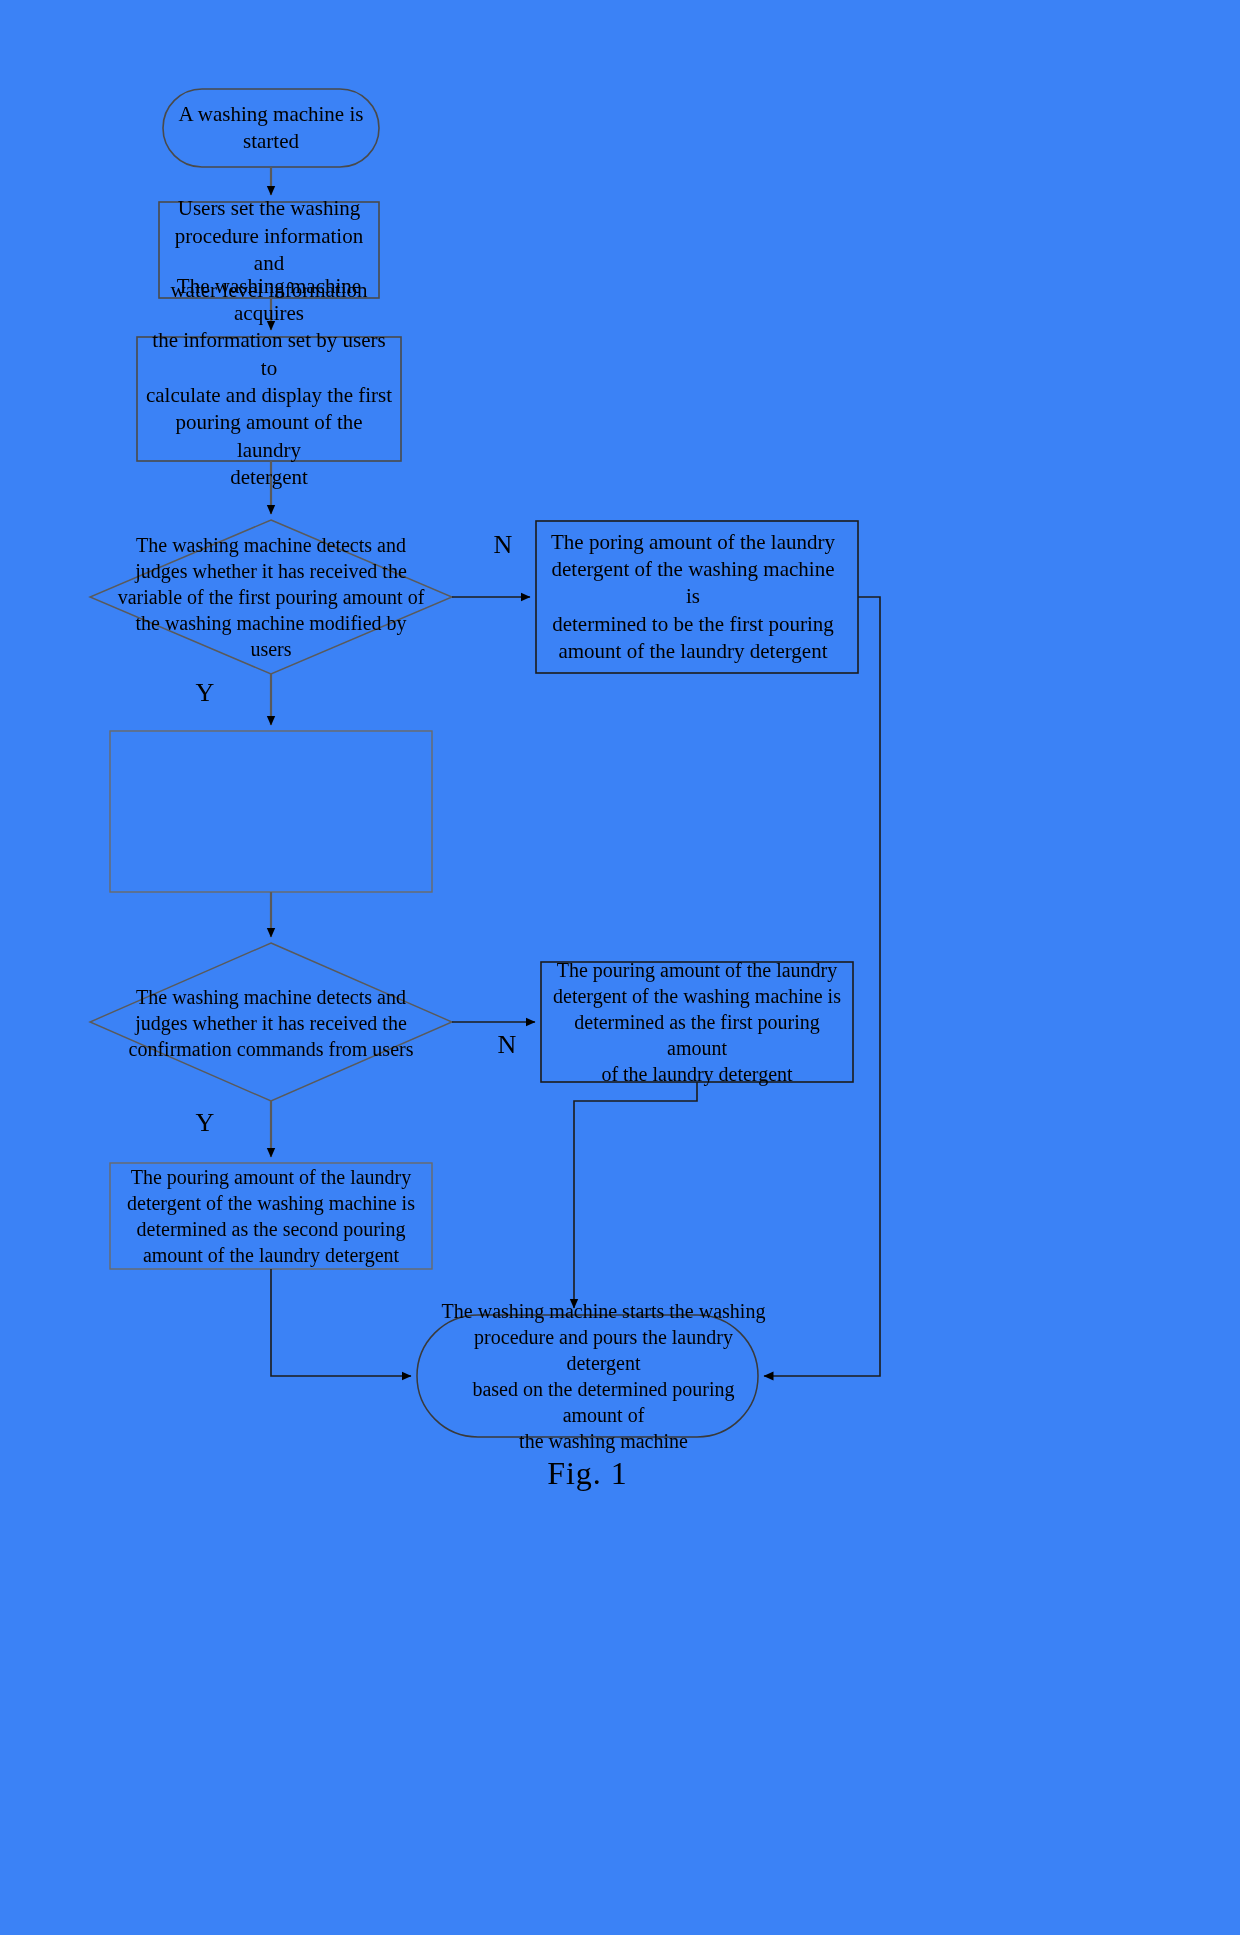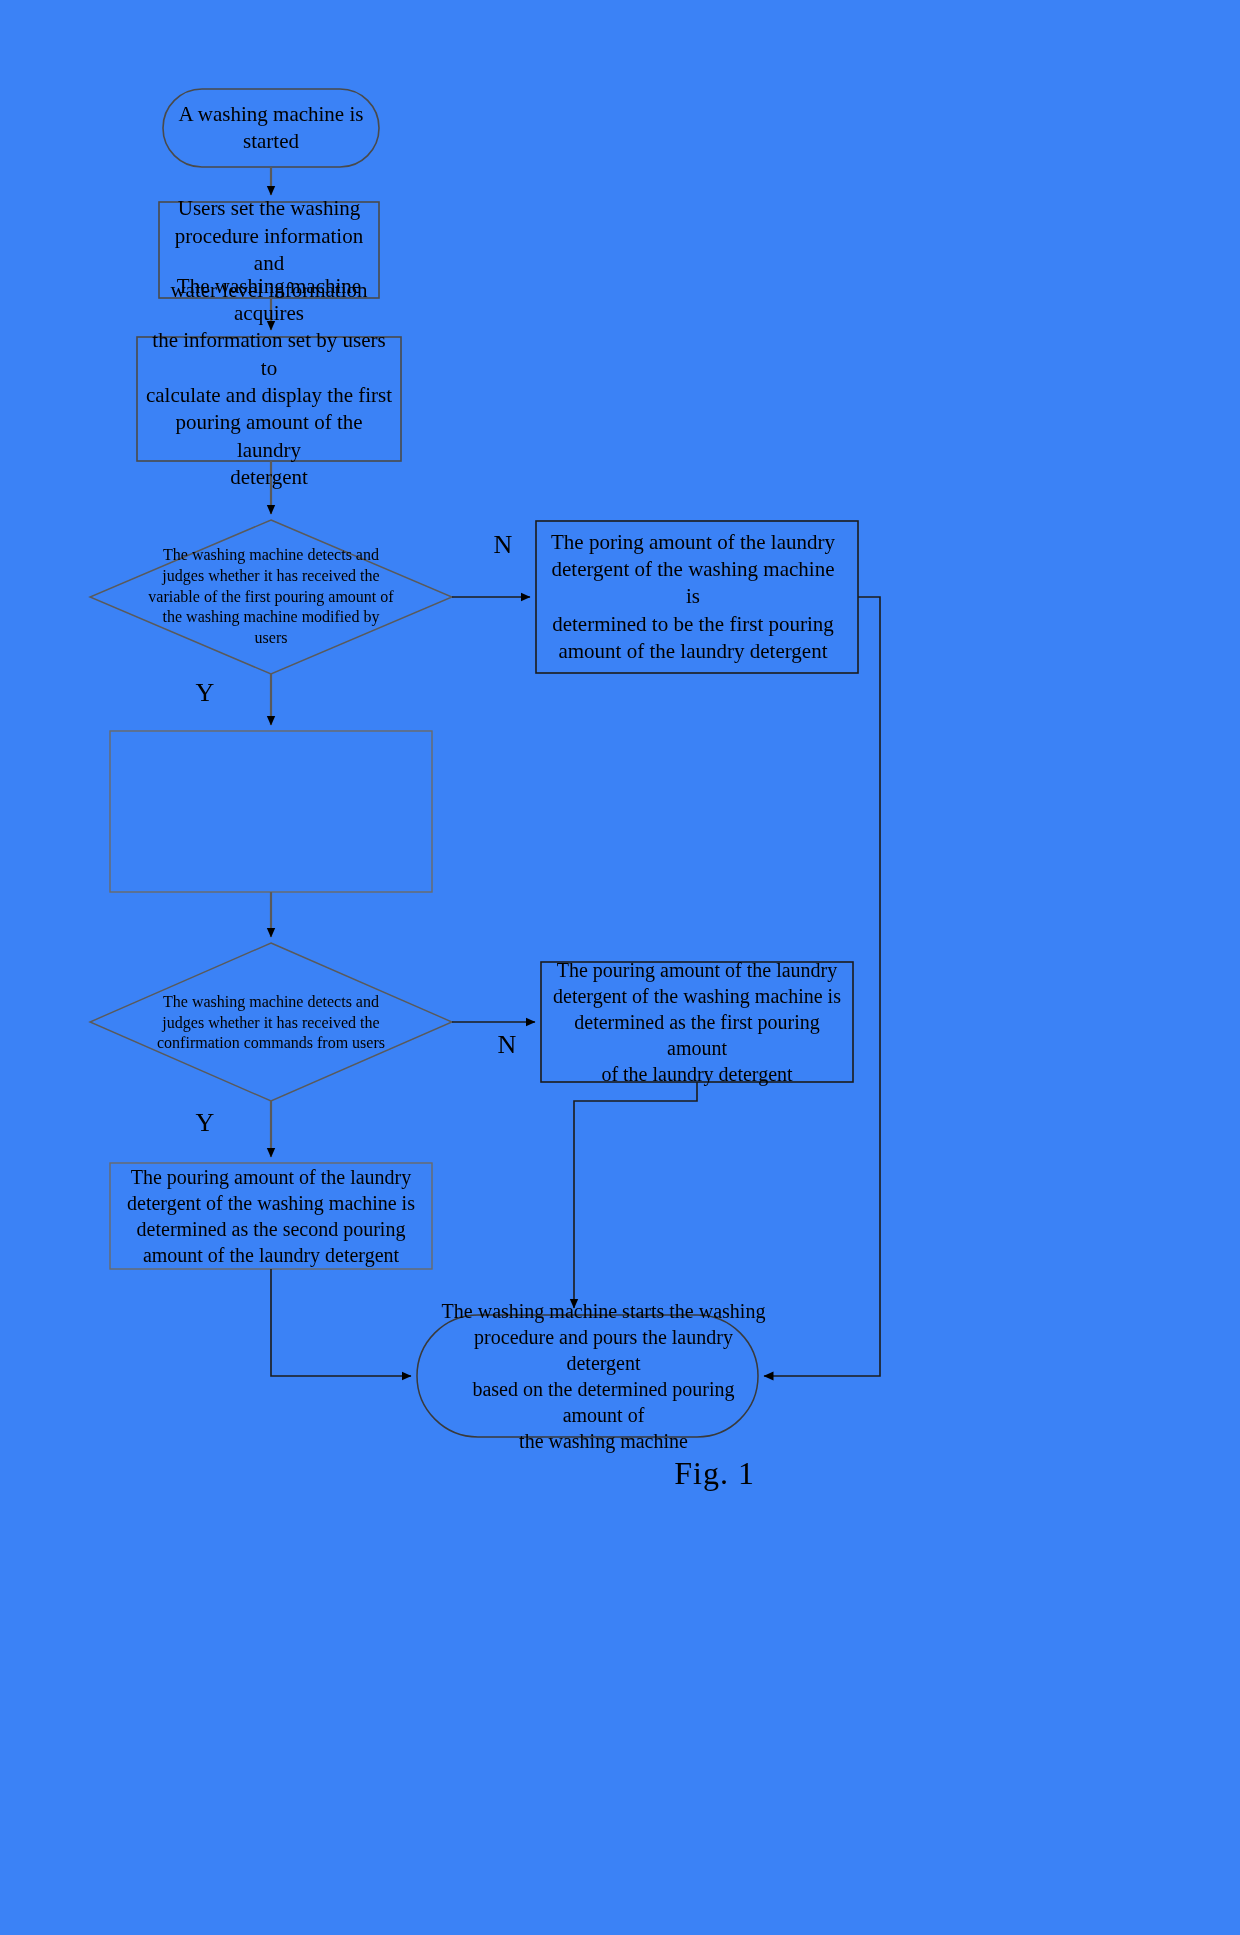--- a/index.html
+++ b/index.html
@@ -33,34 +33,34 @@
     justify-content: center;
     text-align: center;
     line-height: 1.30;
     white-space: pre-line;
     color: #000000;
     font-family: "Liberation Serif", "DejaVu Serif", serif;
   }
   .t-start      { font-size: 21px; }
   .t-process    { font-size: 21px; }
   .t-proc-small { font-size: 20px; }
-  .t-decision   { font-size: 16px; }
+  .t-decision   { font-size: 20px; }
   .edge-label {
     position: absolute;
     font-size: 26px;
     font-family: "Liberation Serif", "DejaVu Serif", serif;
     color: #000000;
     text-align: center;
   }
   .fig-caption {
     position: absolute;
     font-size: 32px;
     font-family: "Liberation Serif", "DejaVu Serif", serif;
     color: #000000;
-    text-align: right;
+    text-align: center;
     letter-spacing: 1px;
   }
 </style>
 </head>
 <body>
 
 <div id="page">
 
   <svg id="svg-layer" viewBox="0 0 1240 1935">
     <defs>

